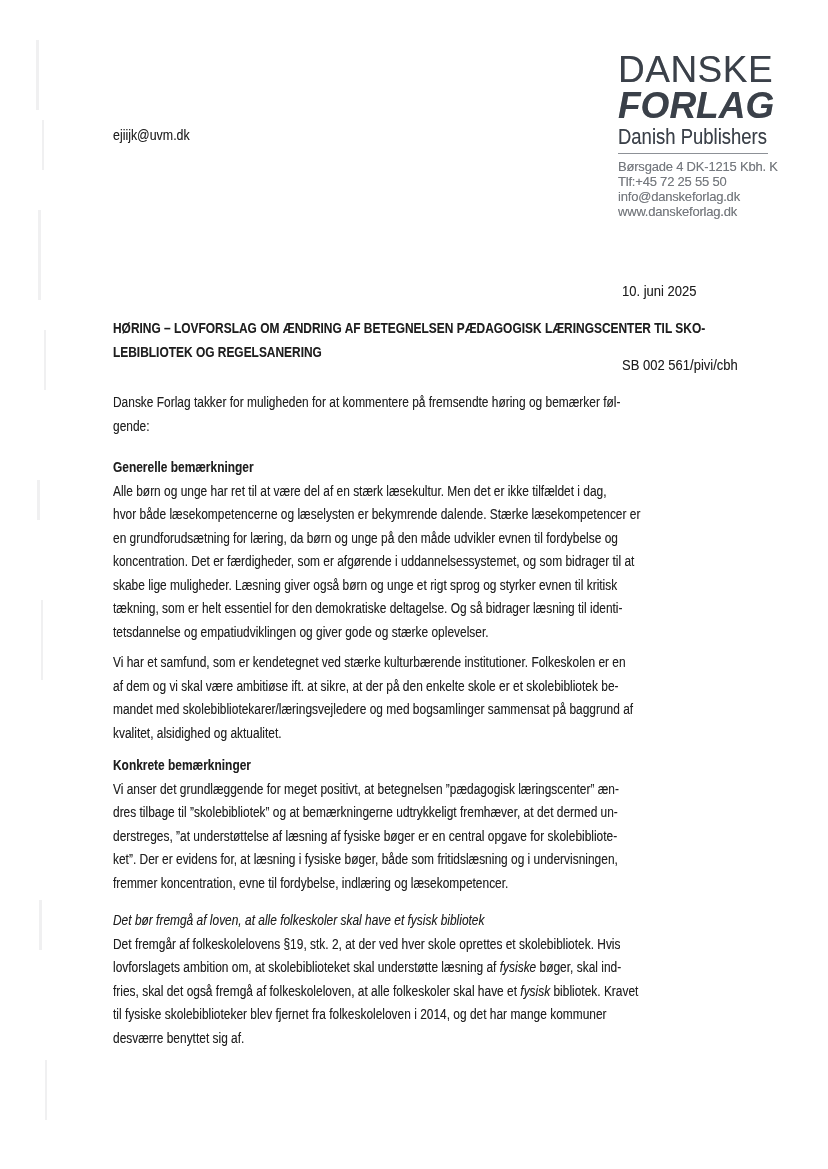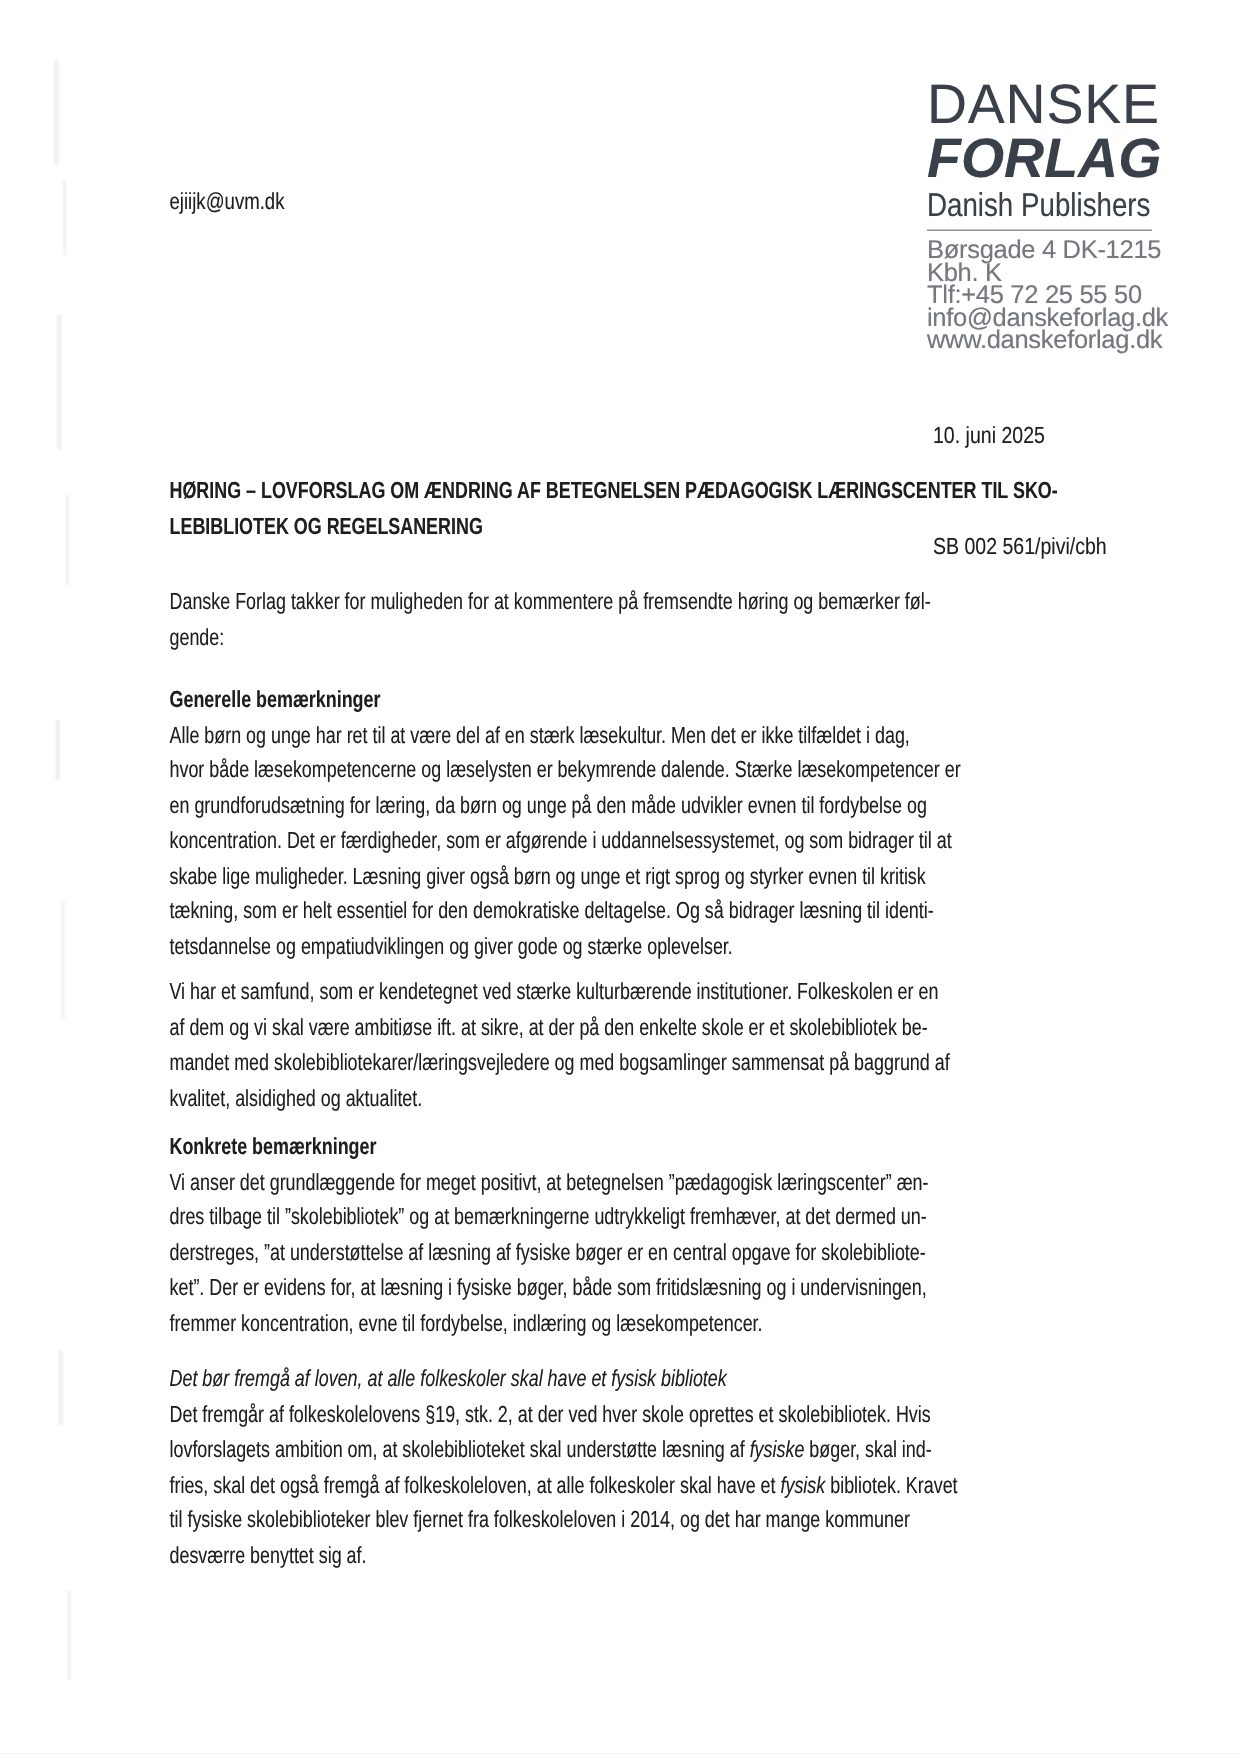--- a/index.html
+++ b/index.html
@@ -22,21 +22,21 @@
   .email{
     position:absolute;left:113px;top:126px;font-size:15.5px;
     transform:scaleX(0.80);transform-origin:0 0;white-space:pre;
   }
   .logo{position:absolute;left:618px;top:52px;width:170px;color:#3a4049;}
   .logo-line1{font-size:37px;font-weight:300;line-height:36px;letter-spacing:0.5px;}
   .logo-line2{font-size:37px;font-weight:800;line-height:36px;font-style:italic;}
   .logo-sub{font-size:22px;line-height:26px;transform:scaleX(0.84);transform-origin:0 0;white-space:pre;}
   .logo-divider{width:150px;border-top:1.5px solid #8d9197;margin-top:3px;}
   .logo-address{
-    font-size:17px;line-height:15px;color:#75797f;margin-top:5px;
+    font-size:13px;line-height:15px;color:#75797f;margin-top:5px;
     white-space:pre-line;letter-spacing:-0.2px;
   }
   .meta{
     position:absolute;left:622px;top:230px;font-size:15.5px;line-height:24.5px;
     transform:scaleX(0.84);transform-origin:0 0;white-space:pre;width:220px;
   }
   .doc{
     position:absolute;left:113px;top:316px;width:795px;
     font-size:15.5px;line-height:23.5px;
     transform:scaleX(0.77);transform-origin:0 0;

